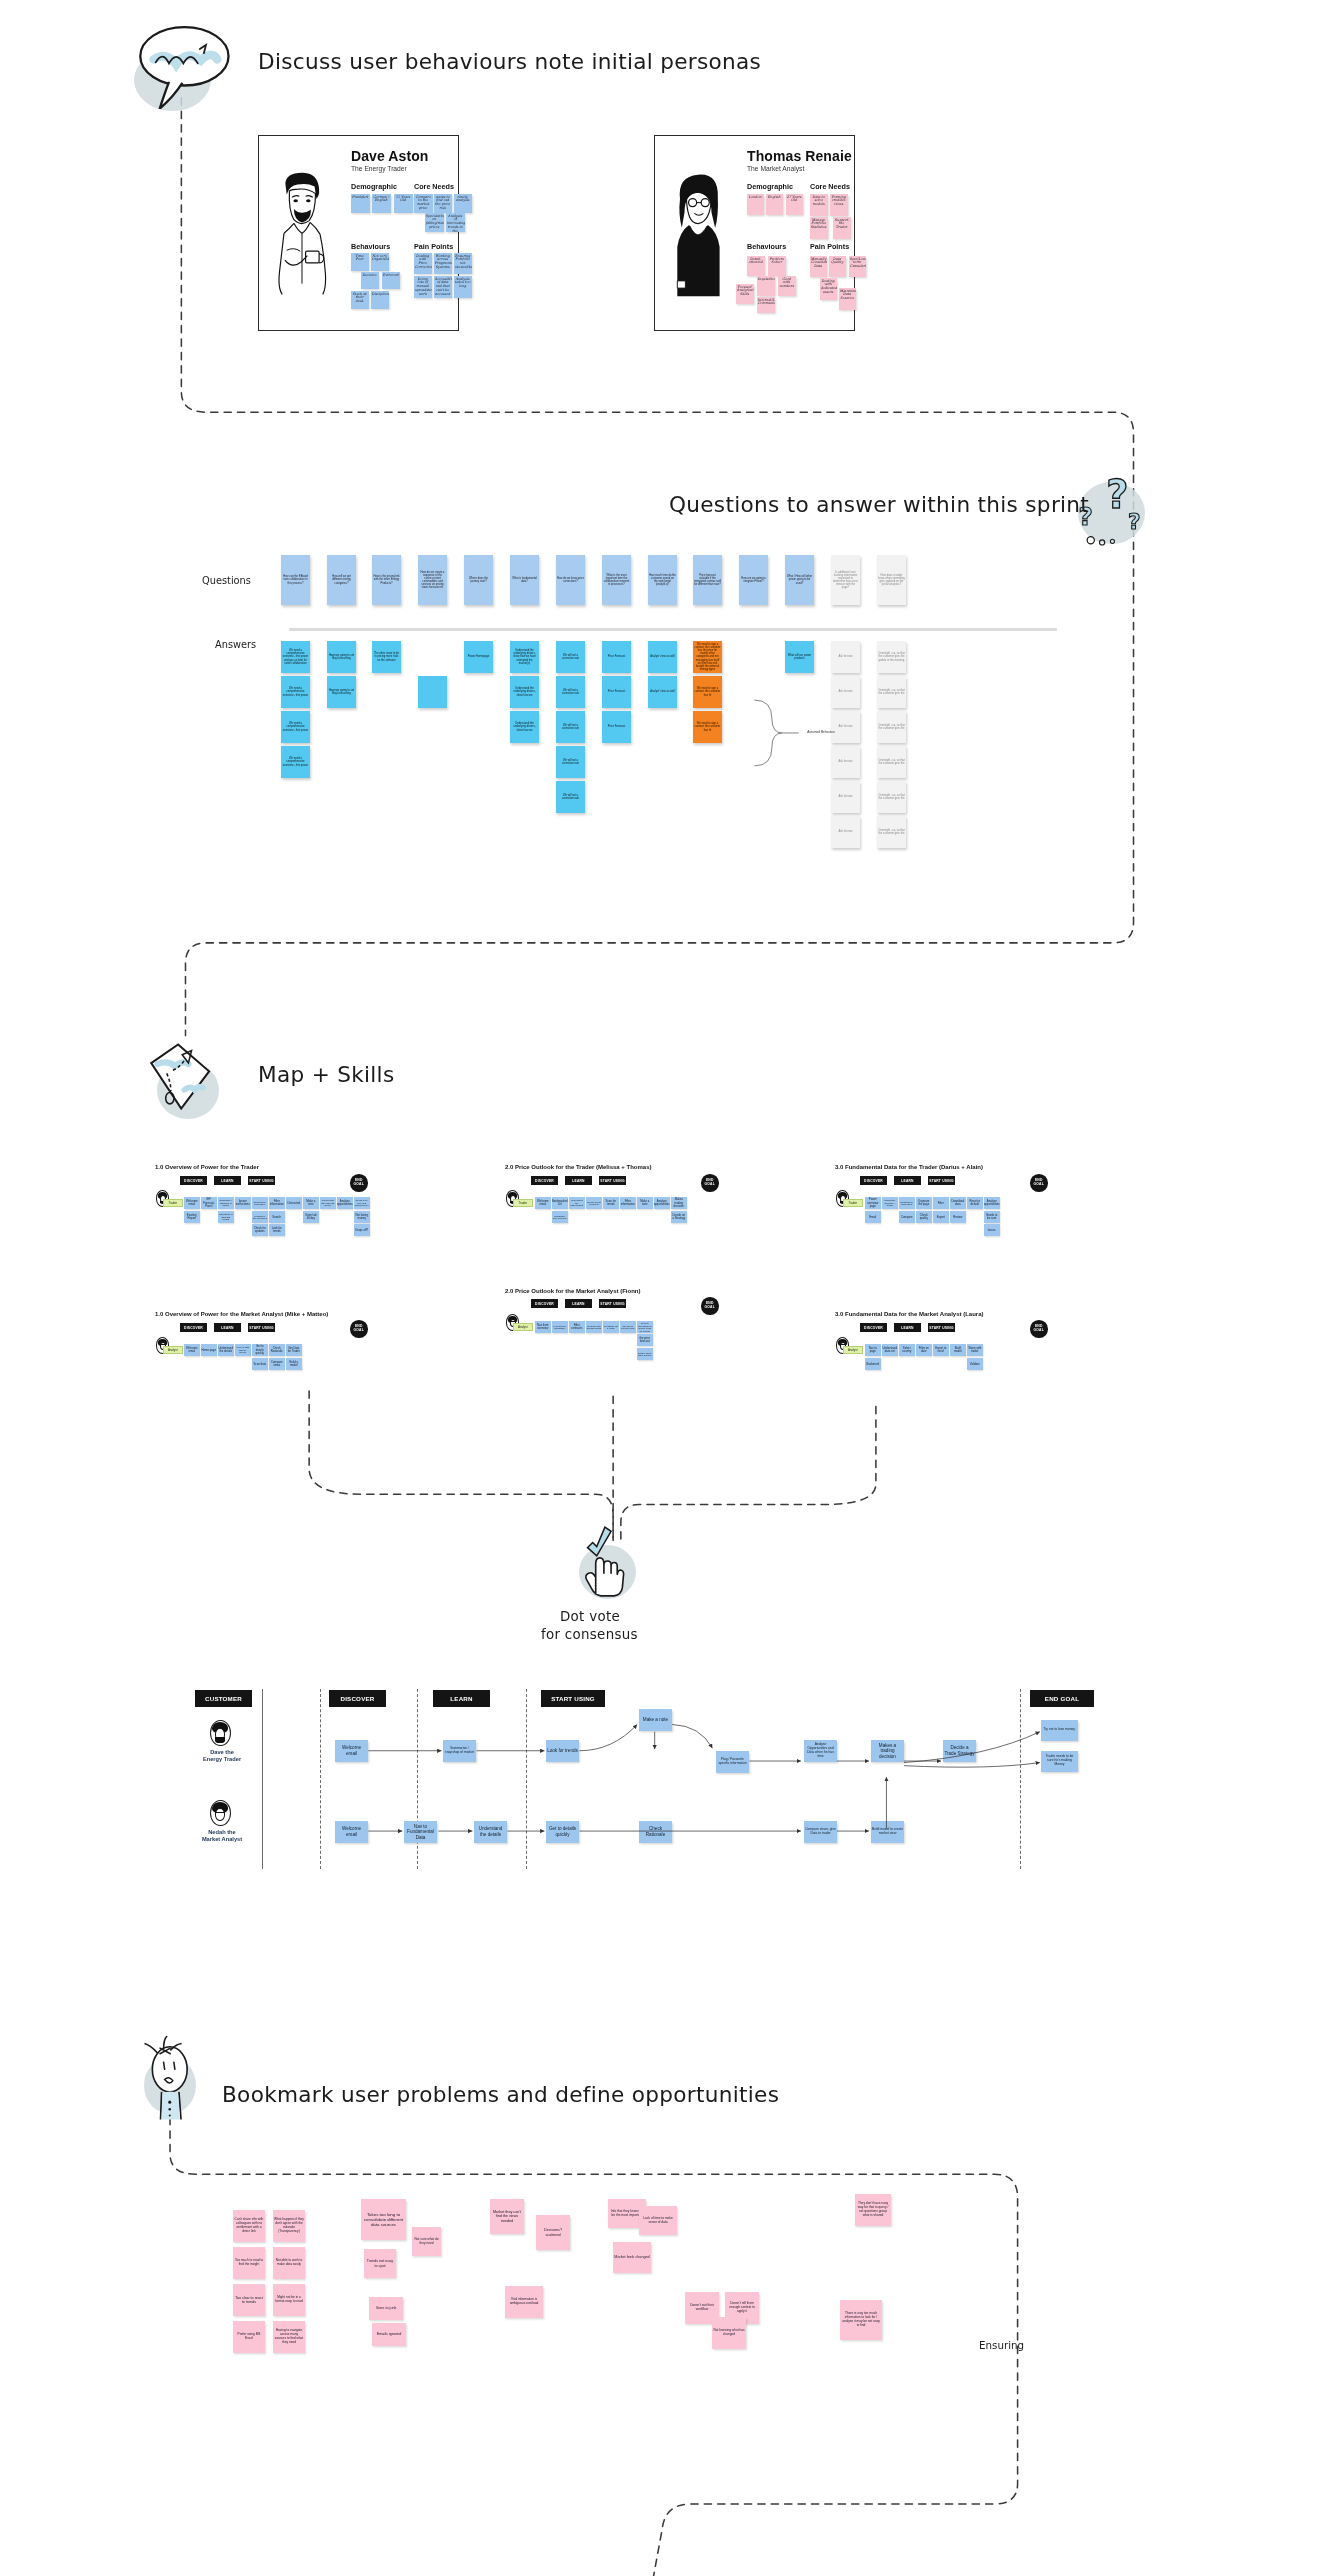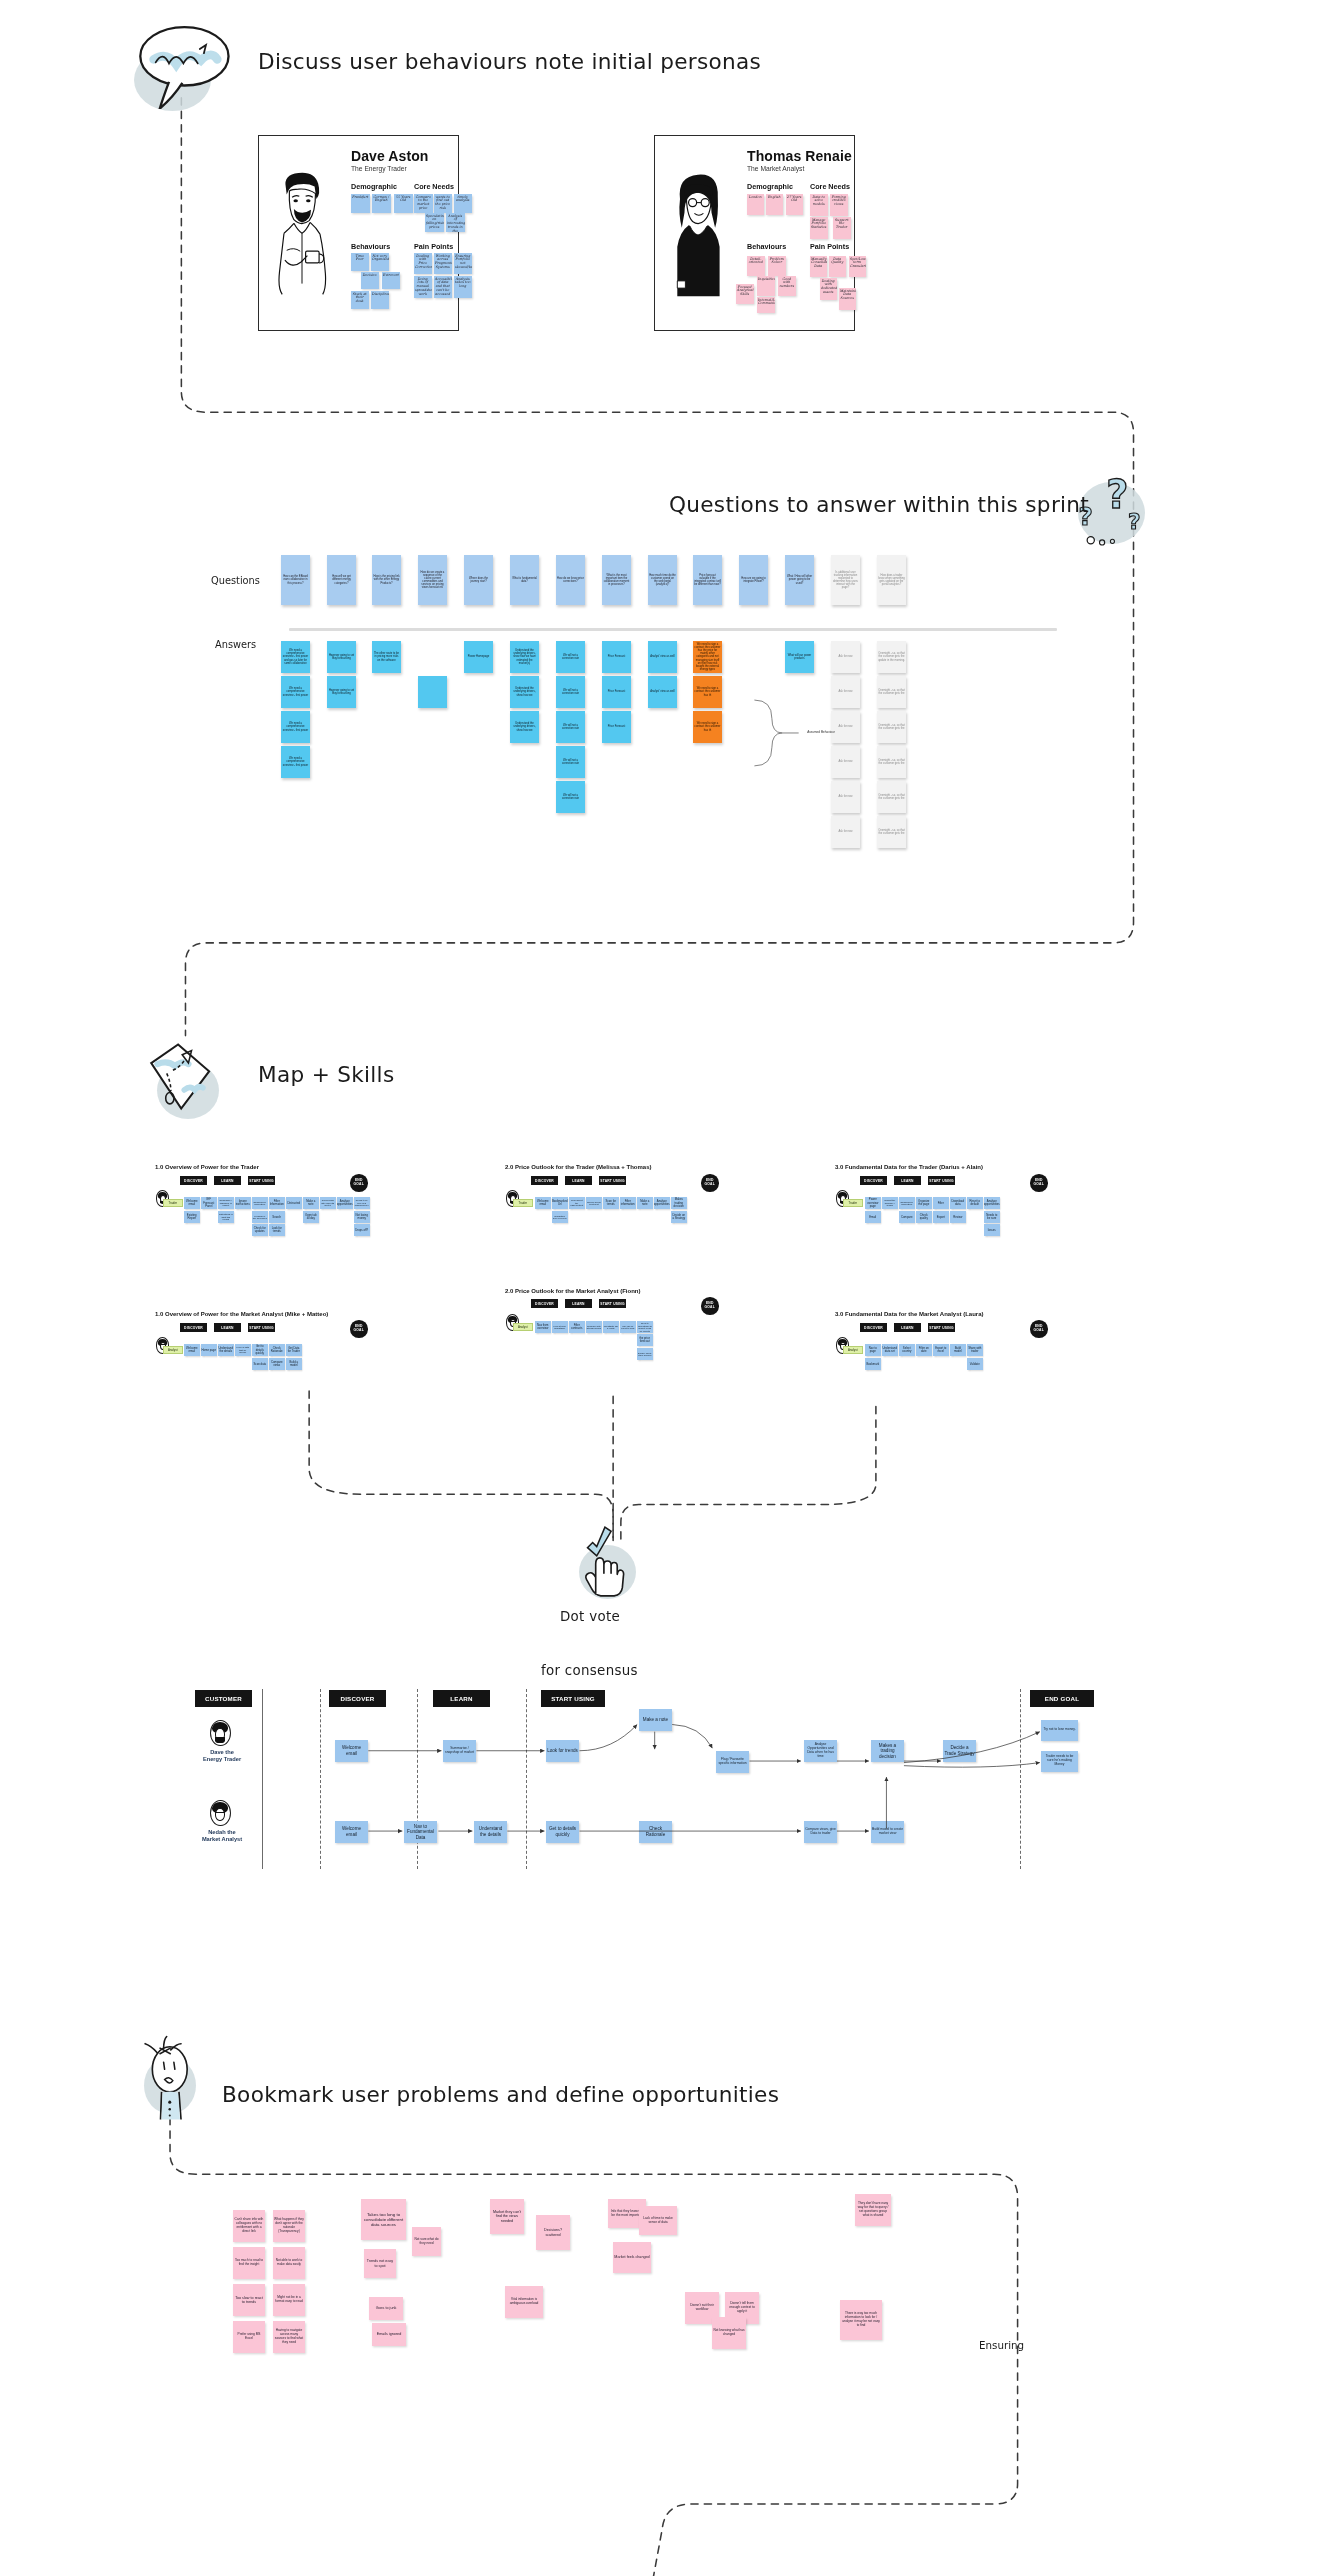--- a/index.html
+++ b/index.html
@@ -325,21 +325,21 @@
       <text x="78" y="86" font-family="DejaVu Sans, sans-serif" font-size="74" font-weight="bold" fill="#b9dcea" stroke="#1b1b1b" stroke-width="2.6">?</text>
       <text x="24" y="118" font-family="DejaVu Sans, sans-serif" font-size="48" font-weight="bold" fill="#b9dcea" stroke="#1b1b1b" stroke-width="2.2">?</text>
       <text x="120" y="126" font-family="DejaVu Sans, sans-serif" font-size="42" font-weight="bold" fill="#b9dcea" stroke="#1b1b1b" stroke-width="2.2">?</text>
       <circle cx="48" cy="148" r="7" fill="none" stroke="#1b1b1b" stroke-width="2.4"></circle>
       <circle cx="70" cy="152" r="5" fill="none" stroke="#1b1b1b" stroke-width="2.2"></circle>
       <circle cx="90" cy="150" r="4" fill="none" stroke="#1b1b1b" stroke-width="2"></circle>
     </svg>
   </div>
   <div class="headline abs" style="left:669px;top:492px;">Questions to answer within this sprint</div>
 
-  <div class="qa-label abs" style="left:211px;top:575px;">Questions</div>
+  <div class="qa-label abs" style="left:202px;top:575px;">Questions</div>
   <div class="qa-label abs" style="left:215px;top:639px;">Answers</div>
   <div class="divider-bar" style="left:289px;top:628px;width:768px;"></div>
 
   <div id="questions-row">
       <div class="qnote" style="left:281px;top:555px;width:29px;height:50px;">How can the EBoard earn collaborative in this process?</div>
       <div class="qnote" style="left:327px;top:555px;width:29px;height:50px;">How will we get different energy categories?</div>
       <div class="qnote" style="left:372px;top:555px;width:29px;height:50px;">How is the pricing link with the other Energy Products?</div>
       <div class="qnote" style="left:418px;top:555px;width:29px;height:50px;">How do we create a sequence of the cache current commodities and services on pricing views forecast etc</div>
       <div class="qnote" style="left:464px;top:555px;width:29px;height:50px;">Where does the journey start?</div>
       <div class="qnote" style="left:510px;top:555px;width:29px;height:50px;">What is fundamental data?</div>
@@ -557,21 +557,21 @@
     </div>
 
   <div class="abs" style="left:567px;top:1520px;width:82px;height:82px;">
     <div class="blob" style="left:12.4px;top:25px;width:57px;height:54px;"></div>
     <svg width="82" height="82" viewBox="0 0 160 160" style="position:absolute;left:0;top:0;">
       <path d="M74,14 L86,22 L58,70 L40,54 L50,44 L58,52 Z" fill="#b9dcea" stroke="#1b1b1b" stroke-width="3"></path>
       <path d="M56,146 L56,86 Q56,74 64,74 Q72,74 72,86 L72,104 L72,88 Q72,80 79,80 Q86,80 86,88 L86,104 L86,90 Q86,83 92,83 Q98,83 98,90 L98,106 Q100,96 106,98 Q112,100 110,110 L108,132 Q106,146 92,148 L66,148 Q54,146 48,134 L38,116 Q34,108 42,104 Q50,100 56,112" fill="#ffffff" stroke="#1b1b1b" stroke-width="3.2" stroke-linejoin="round"></path>
     </svg>
   </div>
   <div class="headline abs" style="left:560px;top:1609px;font-size:13.4px;">Dot vote</div>
-  <div class="headline abs" style="left:541px;top:1627px;font-size:13.4px;margin-top:36px;">for consensus</div>
+  <div class="headline abs" style="left:541px;top:1627px;font-size:13.4px;">for consensus</div>
 
   <div id="consensus-map">
       <div class="cm-chip" style="left:195px;top:1690px;width:57px;height:16.5px;">CUSTOMER</div>
       <div class="cm-chip" style="left:329px;top:1690px;width:57px;height:16.5px;">DISCOVER</div>
       <div class="cm-chip" style="left:433px;top:1690px;width:57px;height:16.5px;">LEARN</div>
       <div class="cm-chip" style="left:541px;top:1690px;width:64px;height:16.5px;">START USING</div>
       <div class="cm-chip" style="left:1030px;top:1690px;width:64px;height:16.5px;">END GOAL</div>
       <div class="vline-solid" style="left:262px;top:1689px;height:180px;"></div>
       <div class="vline-dash" style="left:320px;top:1689px;height:180px;"></div>
       <div class="vline-dash" style="left:417px;top:1689px;height:180px;"></div>

